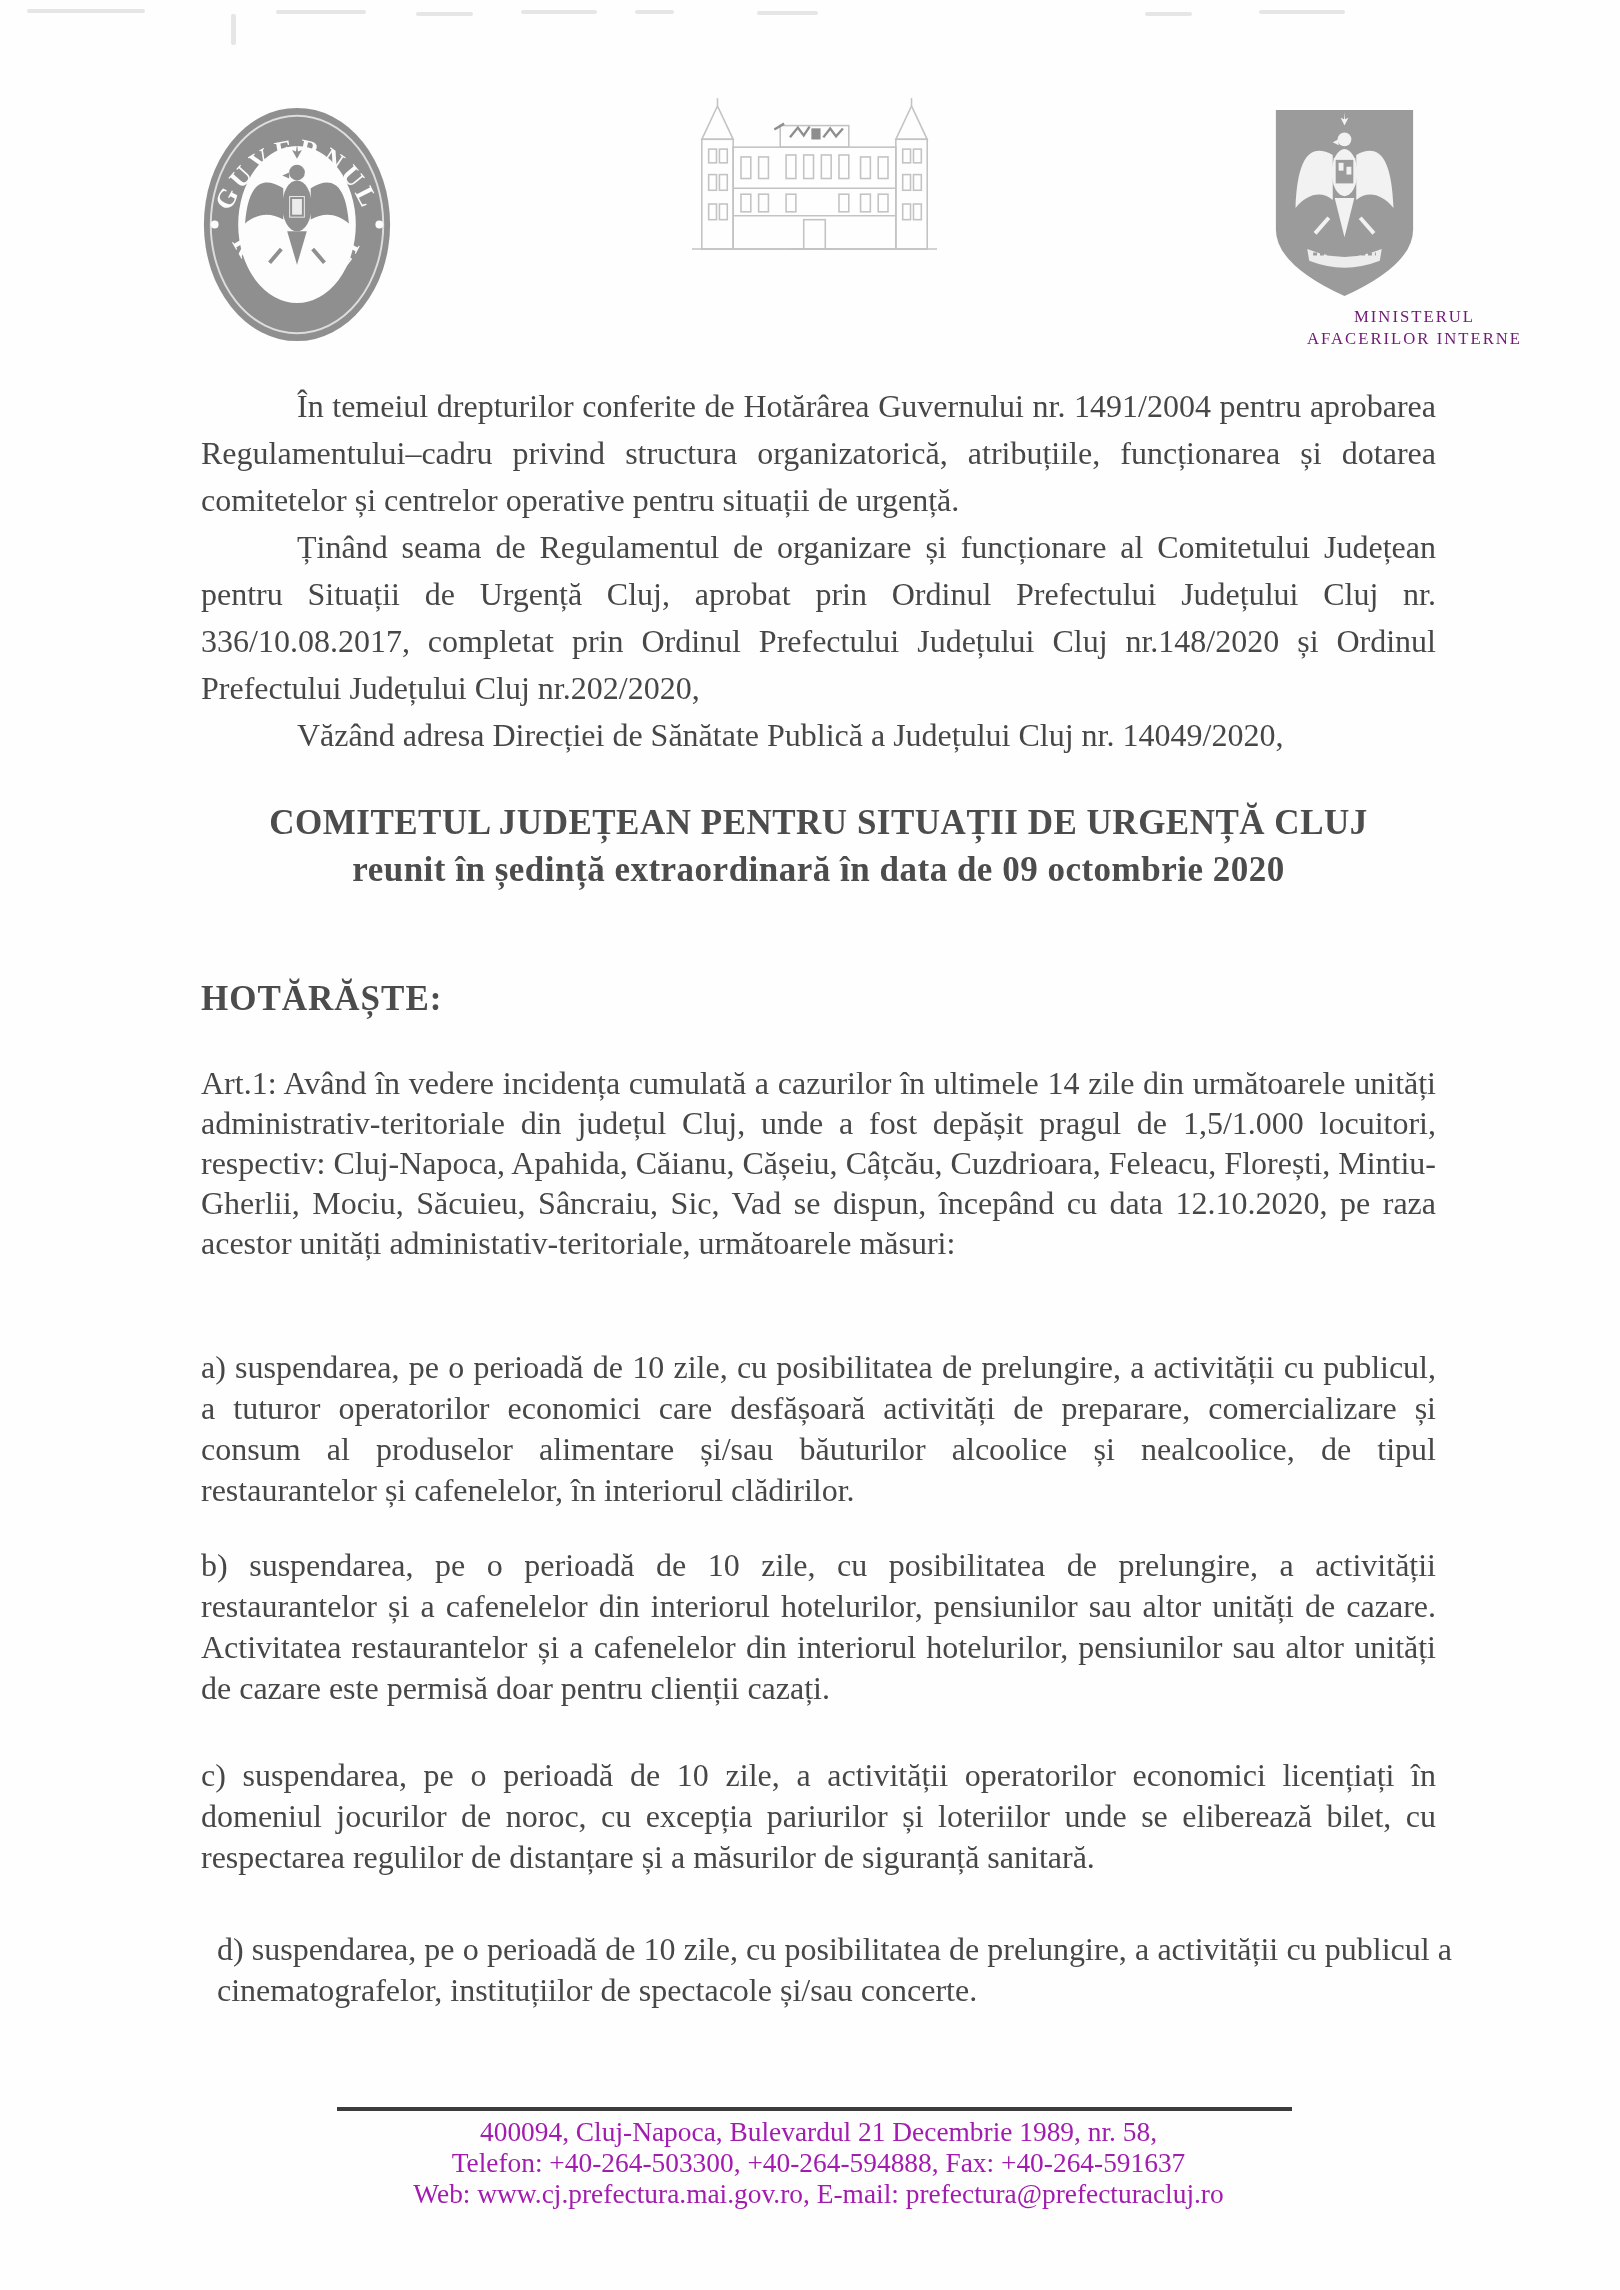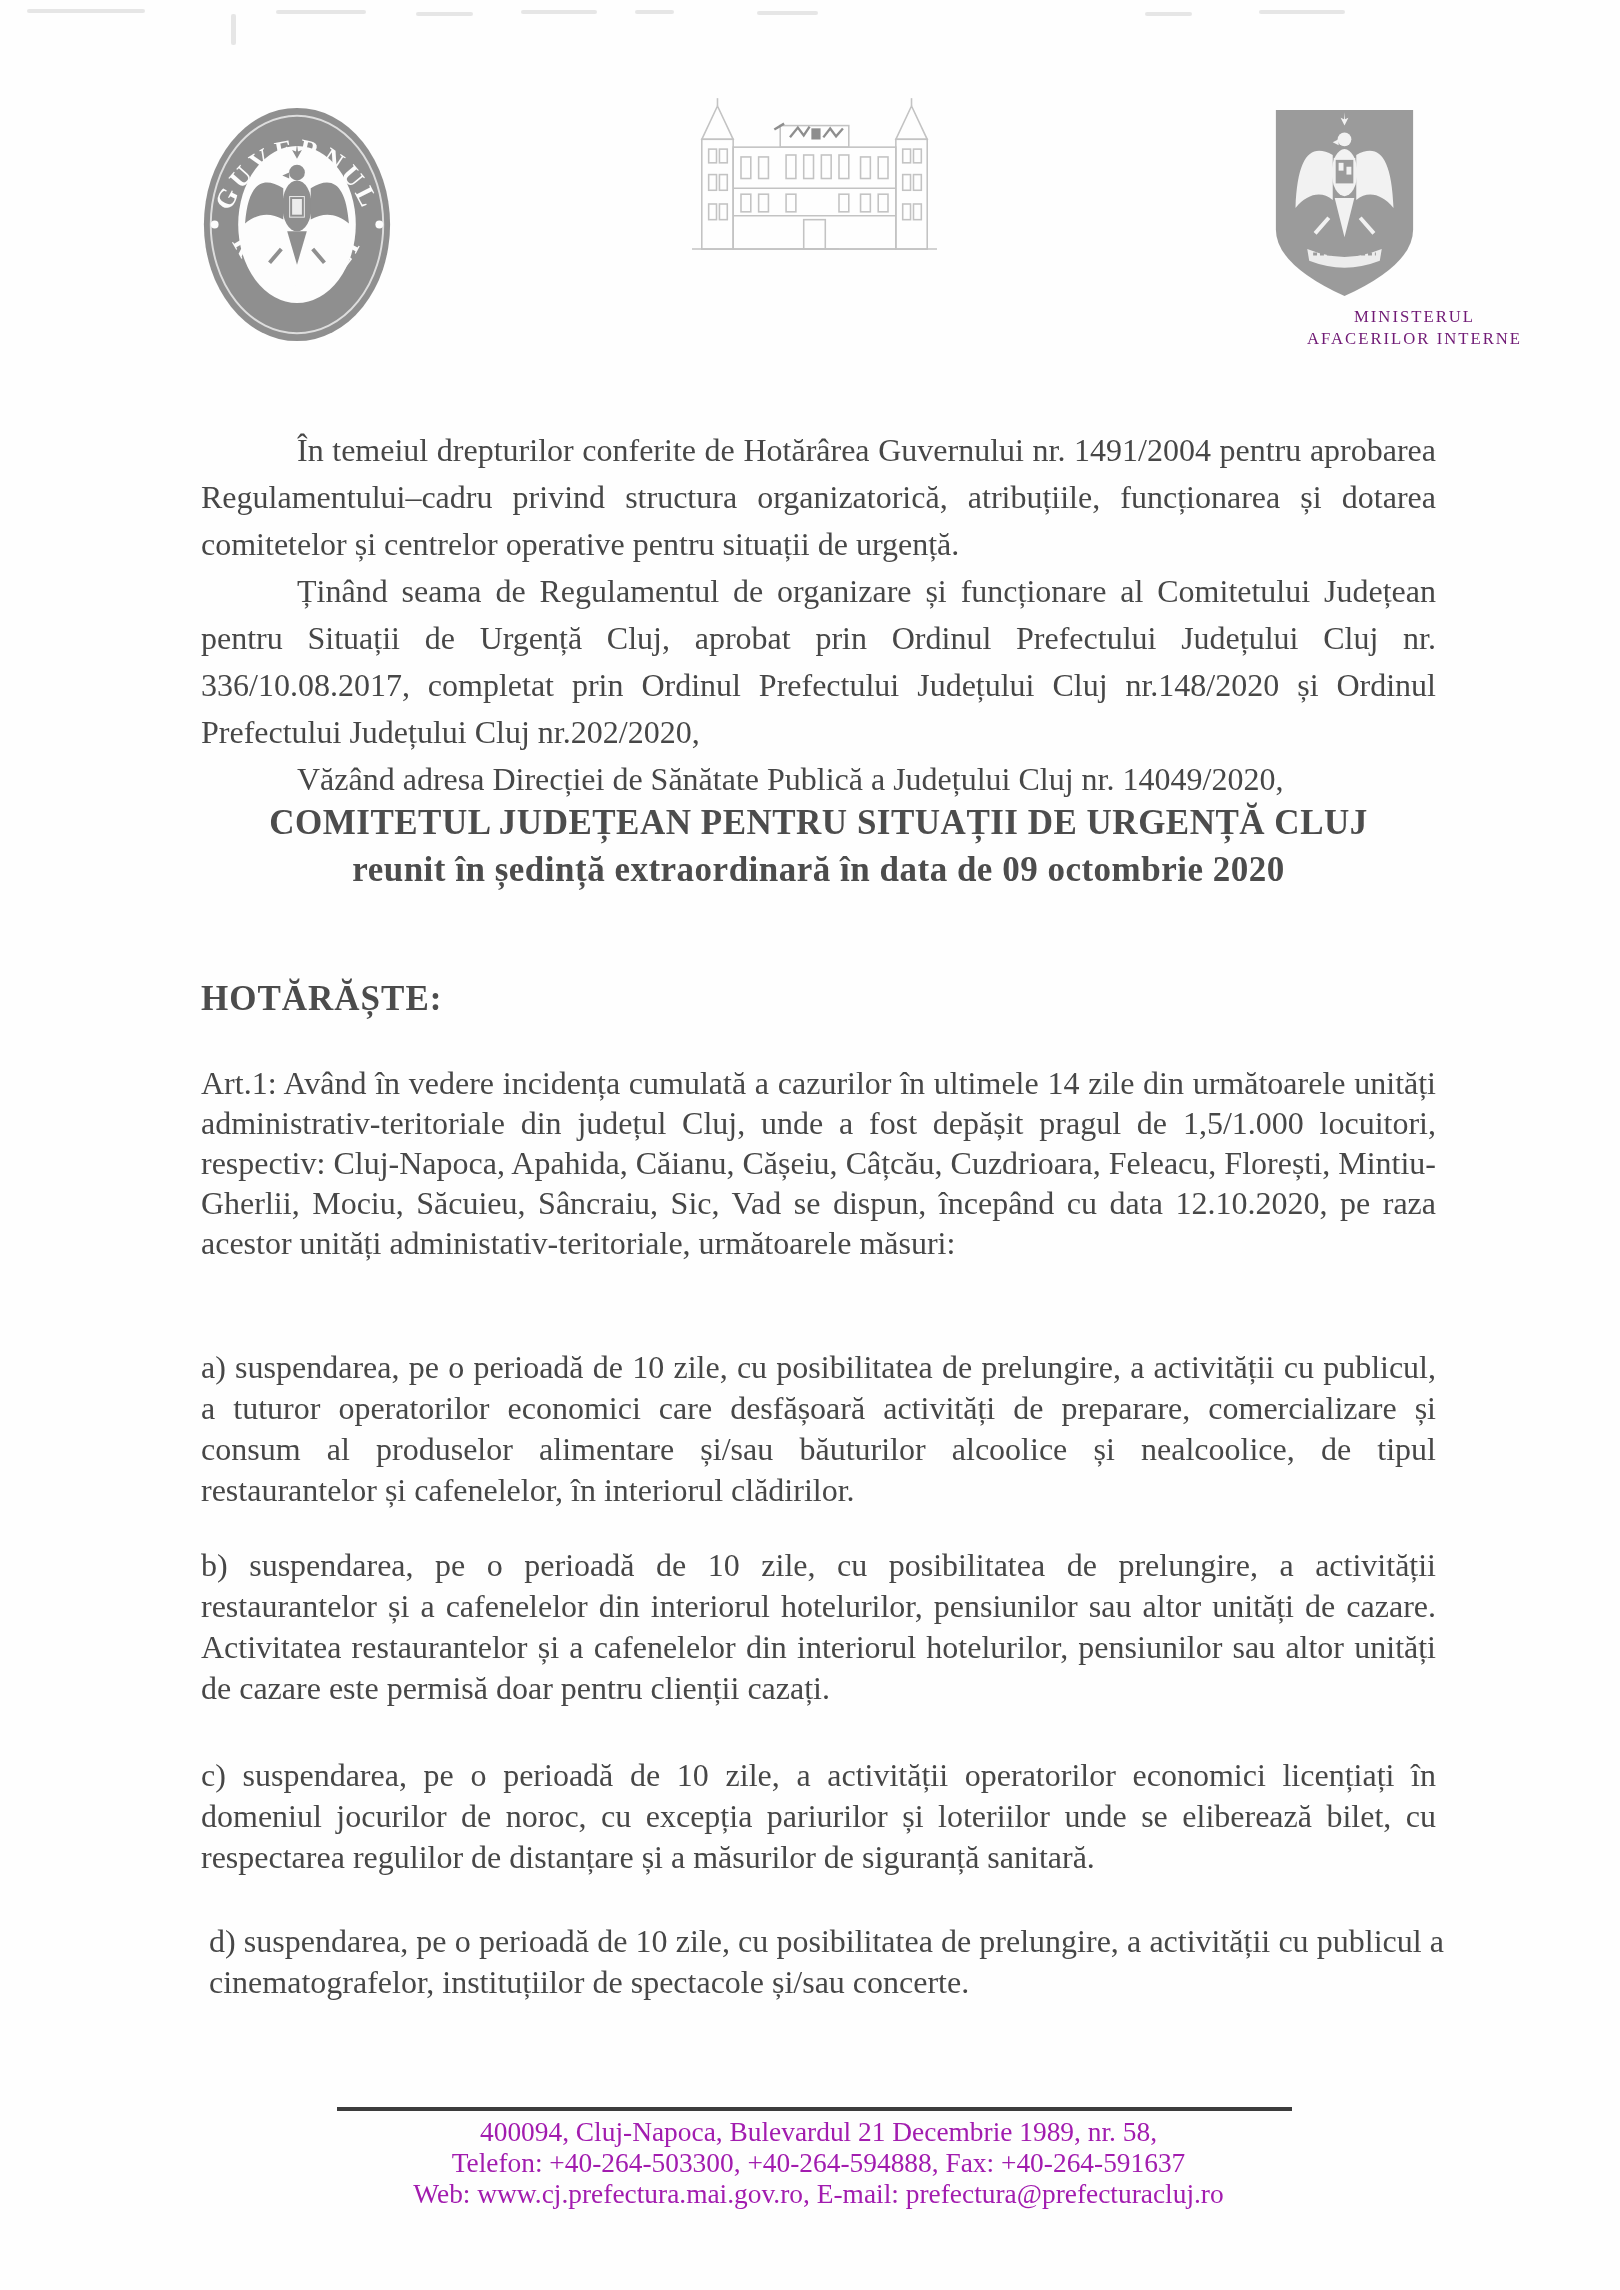--- a/index.html
+++ b/index.html
@@ -29,21 +29,21 @@
     position:absolute;left:1270px;top:306px;width:289px;
     text-align:center;color:#701a75;
     font-size:16.7px;line-height:21.6px;letter-spacing:2px;
   }
 
   
   .body-text{
     position:absolute;left:201px;width:1235px;
     color:#474747;font-size:32px;text-align:justify;
   }
-  .intro{top:383px;line-height:47px;margin-top:44px;}
+  .intro{top:383px;line-height:47px;}
   .intro p{margin:0;text-indent:96px;}
   .title-block{
     top:799px;text-align:center;font-weight:bold;
     font-size:35px;line-height:47px;color:#4c4c4c;letter-spacing:0.5px;
   }
   .decision{
     top:975px;text-align:left;font-weight:bold;
     font-size:35px;line-height:47px;color:#4c4c4c;letter-spacing:1px;
   }
   .art1{top:1063px;line-height:40px;}
@@ -203,21 +203,21 @@
     <div>reunit în ședință extraordinară în data de 09 octombrie 2020</div>
   </div>
 
   <div class="body-text decision">HOTĂRĂȘTE:</div>
 
   <p class="body-text art1" style="margin:0"><span class="lbl">Art.1:</span><span> Având în vedere incidența cumulată a cazurilor în ultimele 14 zile din următoarele unități administrativ-teritoriale din județul Cluj, unde a fost depășit pragul de 1,5/1.000 locuitori, respectiv: Cluj-Napoca, Apahida, Căianu, Cășeiu, Câțcău, Cuzdrioara, Feleacu, Florești, Mintiu-Gherlii, Mociu, Săcuieu, Sâncraiu, Sic, Vad se dispun, începând cu data 12.10.2020, pe raza acestor unități administativ-teritoriale, următoarele măsuri:</span></p>
 
   <p class="body-text measure m-a" style="margin:0">a) suspendarea, pe o perioadă de 10 zile, cu posibilitatea de prelungire, a activității cu publicul,  a tuturor operatorilor economici care desfășoară activități de preparare, comercializare și consum al produselor alimentare și/sau băuturilor alcoolice și nealcoolice, de tipul restaurantelor și cafenelelor, în interiorul clădirilor.</p>
   <p class="body-text measure m-b" style="margin:0">b) suspendarea, pe o perioadă de 10 zile, cu posibilitatea de prelungire,  a activității restaurantelor și a cafenelelor din interiorul hotelurilor, pensiunilor sau altor unități de cazare. Activitatea restaurantelor și a cafenelelor din interiorul hotelurilor, pensiunilor sau altor unități de cazare este permisă doar pentru clienții cazați.</p>
   <p class="body-text measure m-c" style="margin:0">c) suspendarea, pe o perioadă de 10 zile, a activității operatorilor economici licențiați în domeniul jocurilor de noroc, cu excepția pariurilor și loteriilor unde se eliberează bilet, cu respectarea regulilor de distanțare și a măsurilor de siguranță sanitară.</p>
-  <p class="body-text measure m-d" style="margin:8px">d) suspendarea, pe o perioadă de 10 zile, cu posibilitatea de prelungire,  a activității cu publicul a cinematografelor, instituțiilor de spectacole și/sau concerte.</p>
+  <p class="body-text measure m-d" style="margin:16px">d) suspendarea, pe o perioadă de 10 zile, cu posibilitatea de prelungire,  a activității cu publicul a cinematografelor, instituțiilor de spectacole și/sau concerte.</p>
 
   <div class="footer-rule"></div>
   <div class="footer">
     <p>400094, Cluj-Napoca, Bulevardul 21 Decembrie 1989, nr. 58,</p>
     <p>Telefon: +40-264-503300,  +40-264-594888, Fax: +40-264-591637</p>
     <p>Web: www.cj.prefectura.mai.gov.ro, E-mail: prefectura@prefecturacluj.ro</p>
   </div>
 
 </div>
 

